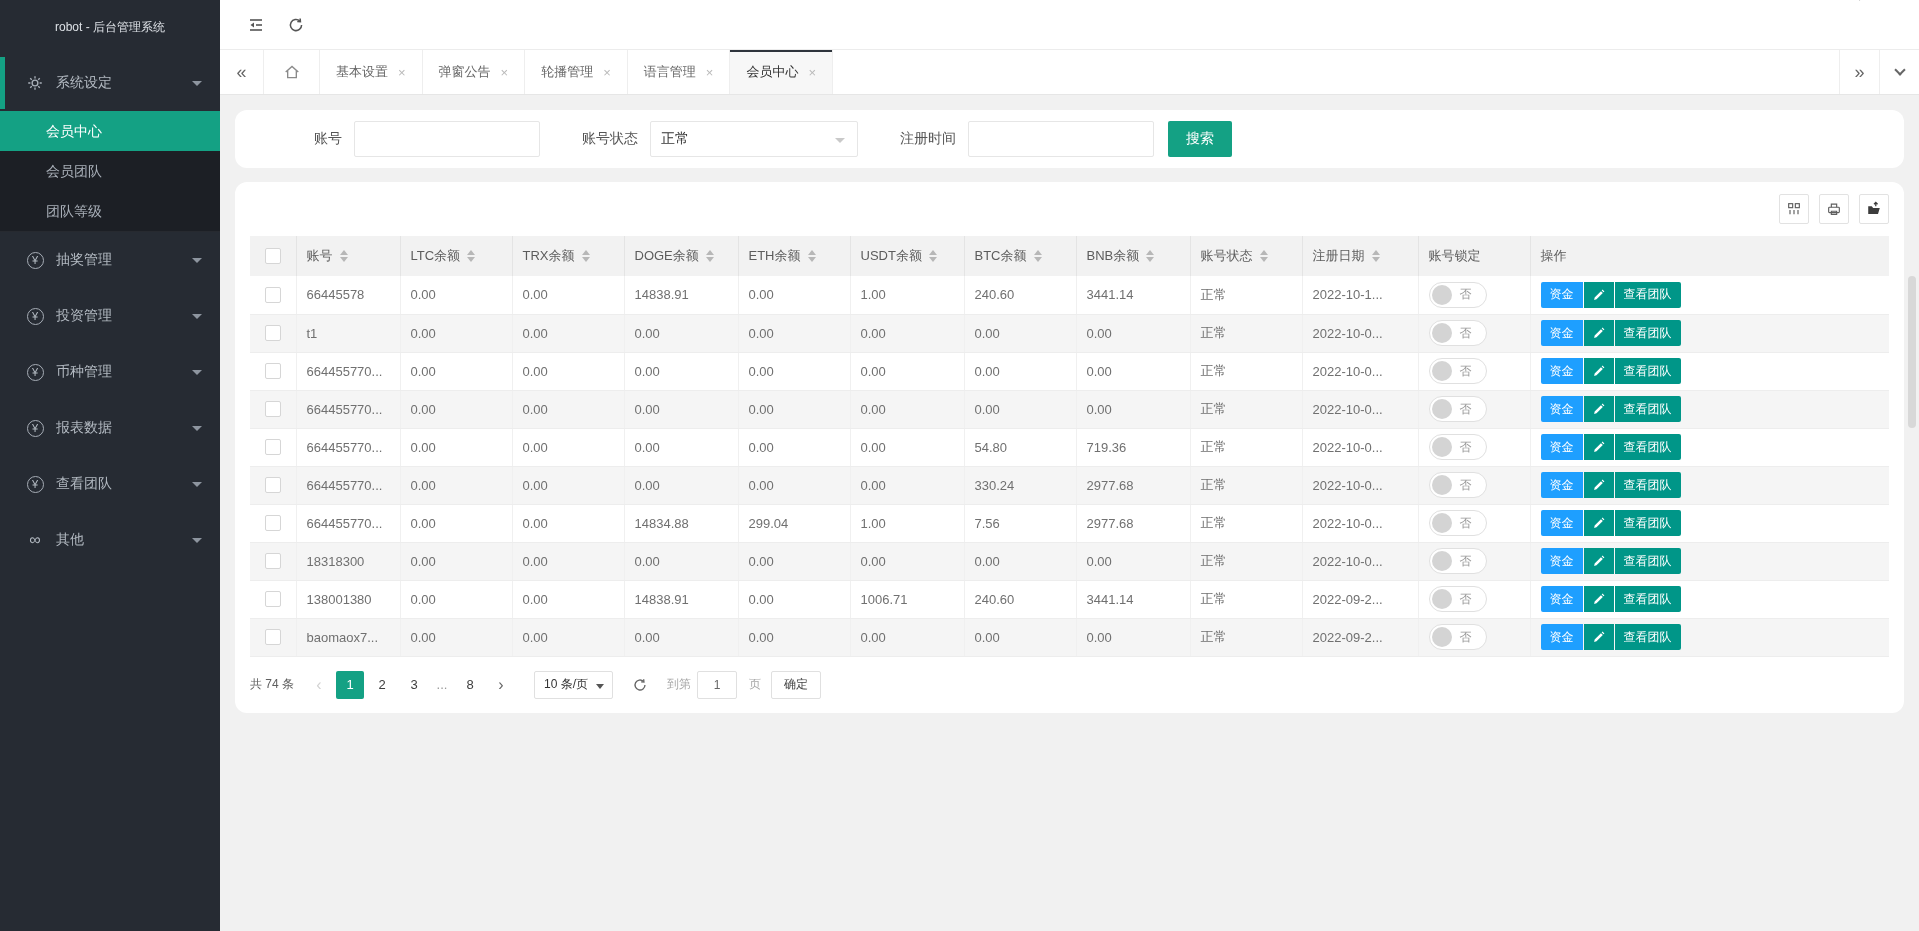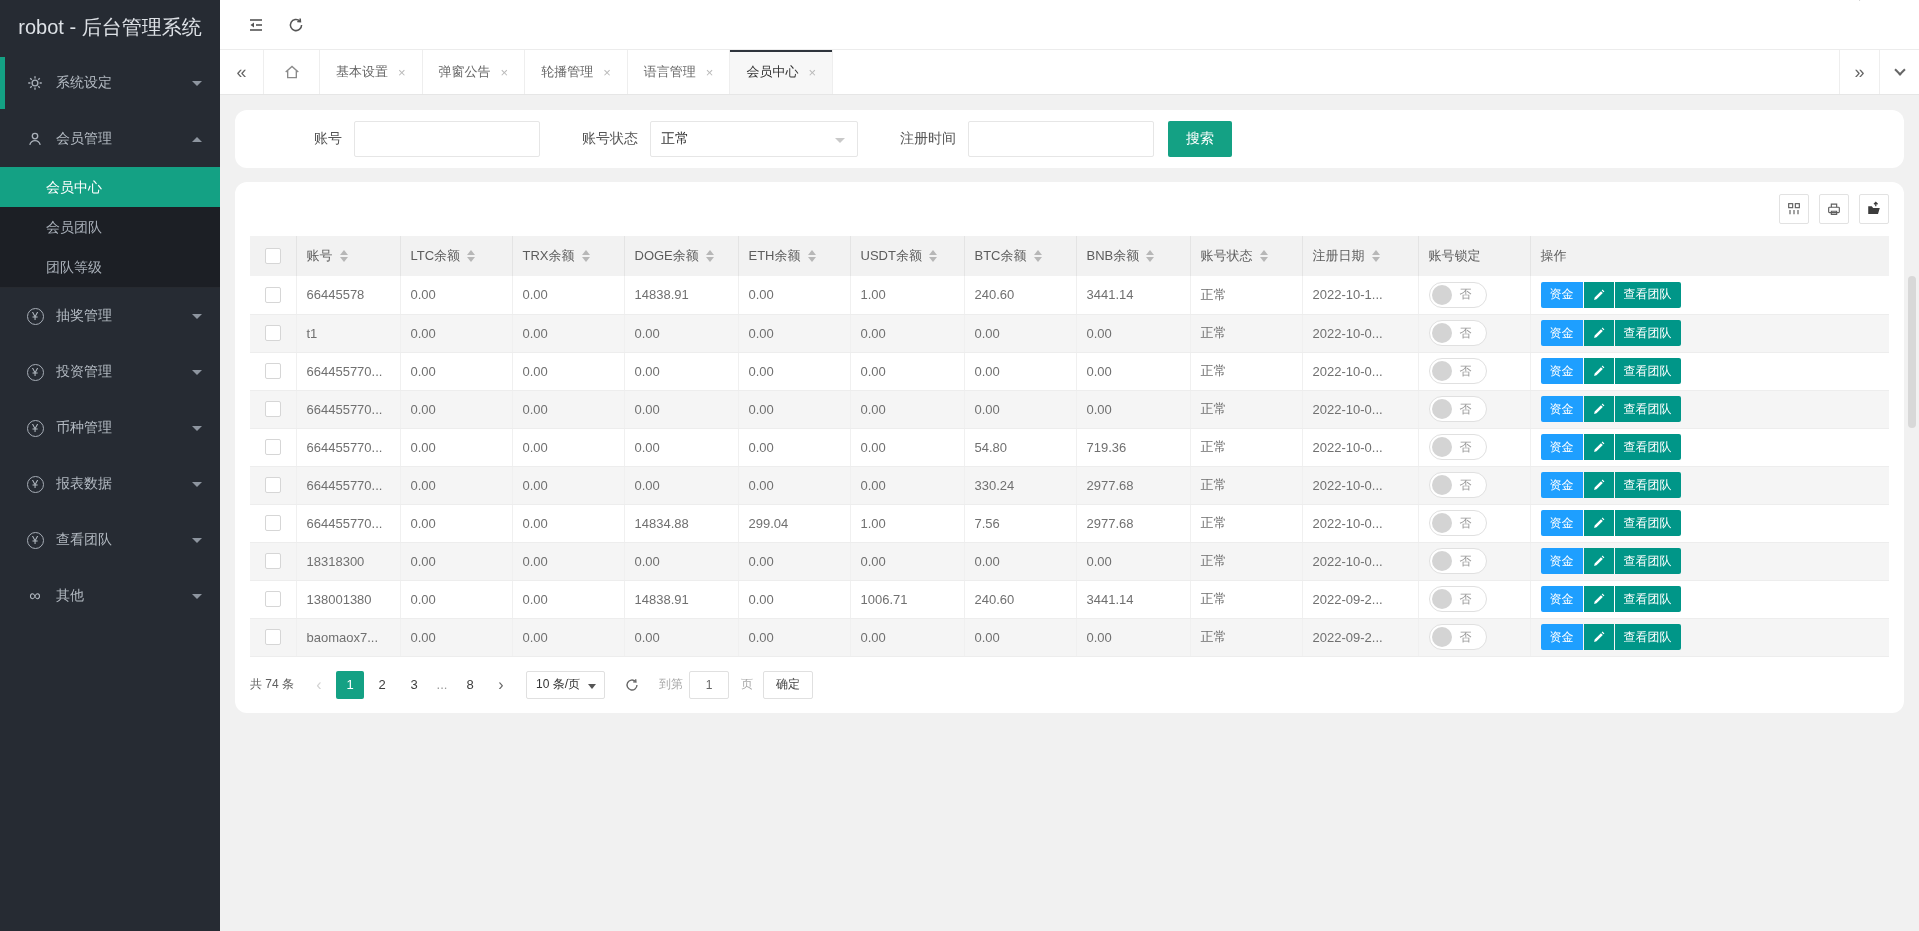--- a/index.html
+++ b/index.html
@@ -5,21 +5,21 @@
   * { box-sizing: border-box; margin: 0; padding: 0; }
   html,body { width:1919px; height:931px; }
   body {
     font-family: "Liberation Sans", "DejaVu Sans", sans-serif;
     background:#f1f1f1; overflow:hidden; font-size:14px; color:#333;
   }
   .window { position:relative; width:1919px; height:931px; display:flex; overflow:hidden; }
 
   
   .sidebar { width:220px; min-width:220px; height:100%; background:#262b33; }
-  .logo { height:55px; line-height:55px; text-align:center; color:#dde1e6; font-size:20px; background:#262b33; }
+  .logo { height:55px; line-height:55px; text-align:center; color:#dde1e6; font-size:12px; background:#262b33; }
   .menu-item { position:relative; height:56px; display:flex; align-items:center; padding:0 18px 0 24px;
     color:#b3bac2; font-size:14px; cursor:pointer; }
   .menu-item.accent::before { content:""; position:absolute; left:0; top:2px; bottom:2px; width:5px; background:var(--accent); }
   .mi-icon { width:22px; height:20px; margin-right:10px; display:inline-flex; align-items:center; justify-content:center; color:#aab1ba; }
   .mi-icon svg { display:block; }
   .yen-badge { display:inline-flex; width:17px; height:17px; border:1px solid #a6adb6; border-radius:50%;
     align-items:center; justify-content:center; font-size:11px; line-height:1; color:#b3bac2; }
   .inf-glyph { font-size:16px; line-height:1; color:#b3bac2; }
   .mi-label { flex:1; }
   .caret { width:0; height:0; border-left:5px solid transparent; border-right:5px solid transparent; }
@@ -112,21 +112,21 @@
   .pager { display:flex; align-items:center; margin-top:14px; font-size:12px; color:#666; gap:6px; }
   .pg-total { margin-right:8px; color:#5f5f5f; }
   .pg-arrow { width:22px; text-align:center; font-size:16px; color:#666; cursor:pointer; }
   .pg-arrow.disabled { color:#d2d2d2; }
   .pg-pages { display:inline-flex; align-items:center; gap:4px; }
   .pg-num { min-width:28px; height:28px; line-height:28px; text-align:center; color:#3e3e3e; font-size:13px;
     border-radius:2px; cursor:pointer; padding:0 4px; }
   .pg-num.active { background:var(--accent); color:#fff; cursor:default; }
   .pg-ellipsis { min-width:20px; text-align:center; color:#999; font-size:13px; }
   .pg-size { position:relative; height:28px; border:1px solid #e0e0e0; border-radius:2px; display:flex; align-items:center;
-    padding:0 24px 0 9px; margin-left:8px; font-size:12px; color:#333; cursor:pointer; background:#fff; }
+    padding:0 24px 0 9px; margin-left:16px; font-size:12px; color:#333; cursor:pointer; background:#fff; }
   .pg-size .sel-caret { right:8px; top:12px; border-top-color:#555; border-left-width:4px; border-right-width:4px; }
   .pg-refresh { width:30px; height:28px; display:inline-flex; align-items:center; justify-content:center; cursor:pointer;
     color:#666; margin-left:6px; }
   .pg-goto-label { color:#a8a8a8; margin-left:6px; }
   .pg-input { width:40px; height:28px; border:1px solid #e0e0e0; border-radius:2px; text-align:center; font-size:12px;
     color:#666; outline:none; }
   .pg-confirm { height:28px; padding:0 12px; background:#fff; border:1px solid #e0e0e0; border-radius:2px; font-size:12px;
     color:#444; cursor:pointer; margin-left:4px; font-family:inherit; }
 
   .scroll-thumb { position:absolute; right:3px; top:276px; width:8px; height:152px; background:#d8d8d8; border-radius:4px; z-index:9; }
@@ -141,30 +141,20 @@
     <nav class="menu">
         <div class="menu-item accent">
           <span class="mi-icon">
             <svg width="18" height="18" viewBox="0 0 20 20" fill="none" stroke="#aab1ba" stroke-width="1.5">
               <circle cx="10" cy="10" r="3.2"></circle>
               <path d="M10 2.5v2.4M10 15.1v2.4M2.5 10h2.4M15.1 10h2.4M4.7 4.7l1.7 1.7M13.6 13.6l1.7 1.7M15.3 4.7l-1.7 1.7M6.4 13.6l-1.7 1.7"></path>
             </svg>
           </span>
           <span class="mi-label">系统设定</span>
           <i class="caret down"></i>
-        </div>
-        <div class="menu-item">
-          <span class="mi-icon">
-            <svg width="18" height="18" viewBox="0 0 20 20" fill="none" stroke="#aab1ba" stroke-width="1.5">
-              <circle cx="10" cy="6.8" r="3"></circle>
-              <path d="M4.2 16.5c.9-3.2 3.1-4.7 5.8-4.7s4.9 1.5 5.8 4.7"></path>
-            </svg>
-          </span>
-          <span class="mi-label">会员管理</span>
-          <i class="caret up"></i>
         </div>
         <div class="submenu">
           <div class="submenu-item active">会员中心</div>
           <div class="submenu-item">会员团队</div>
           <div class="submenu-item">团队等级</div>
         </div>
         <div class="menu-item">
           <span class="mi-icon">
             <span class="yen-badge">¥</span>
           </span>

